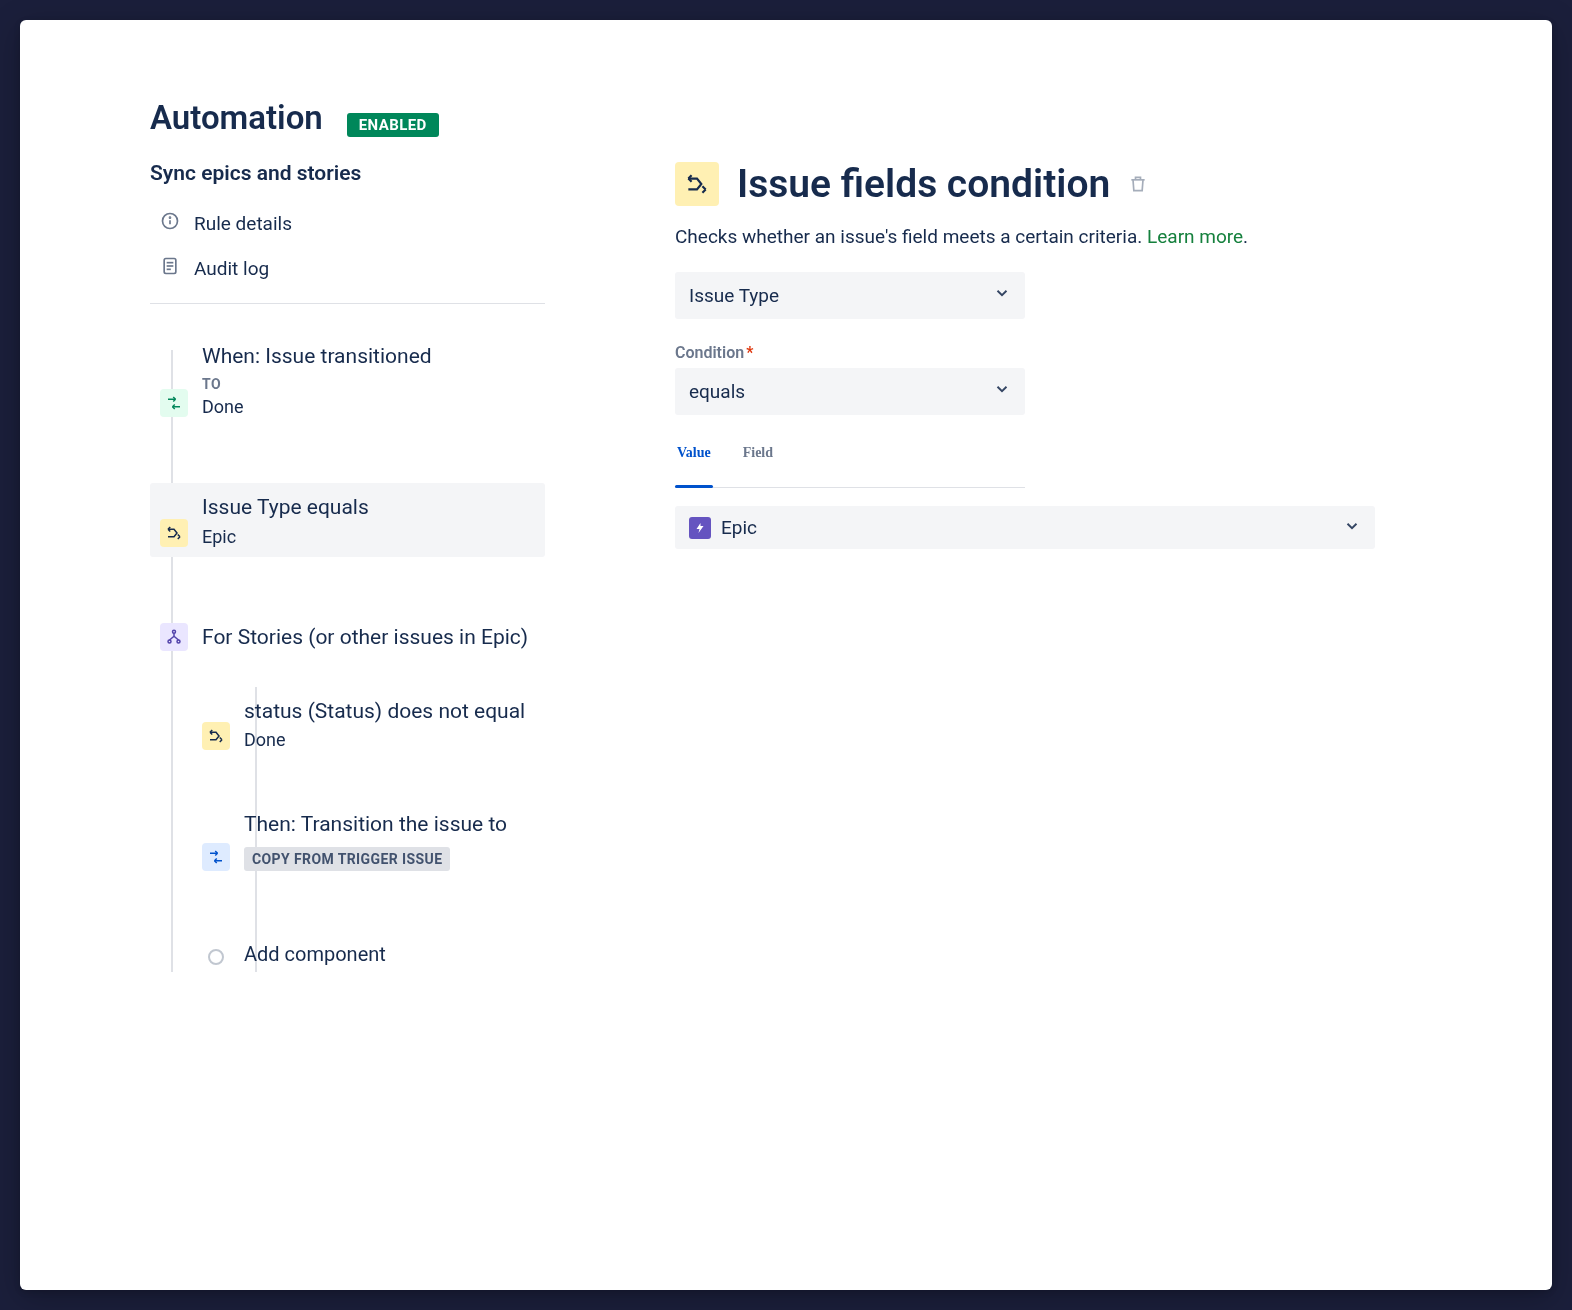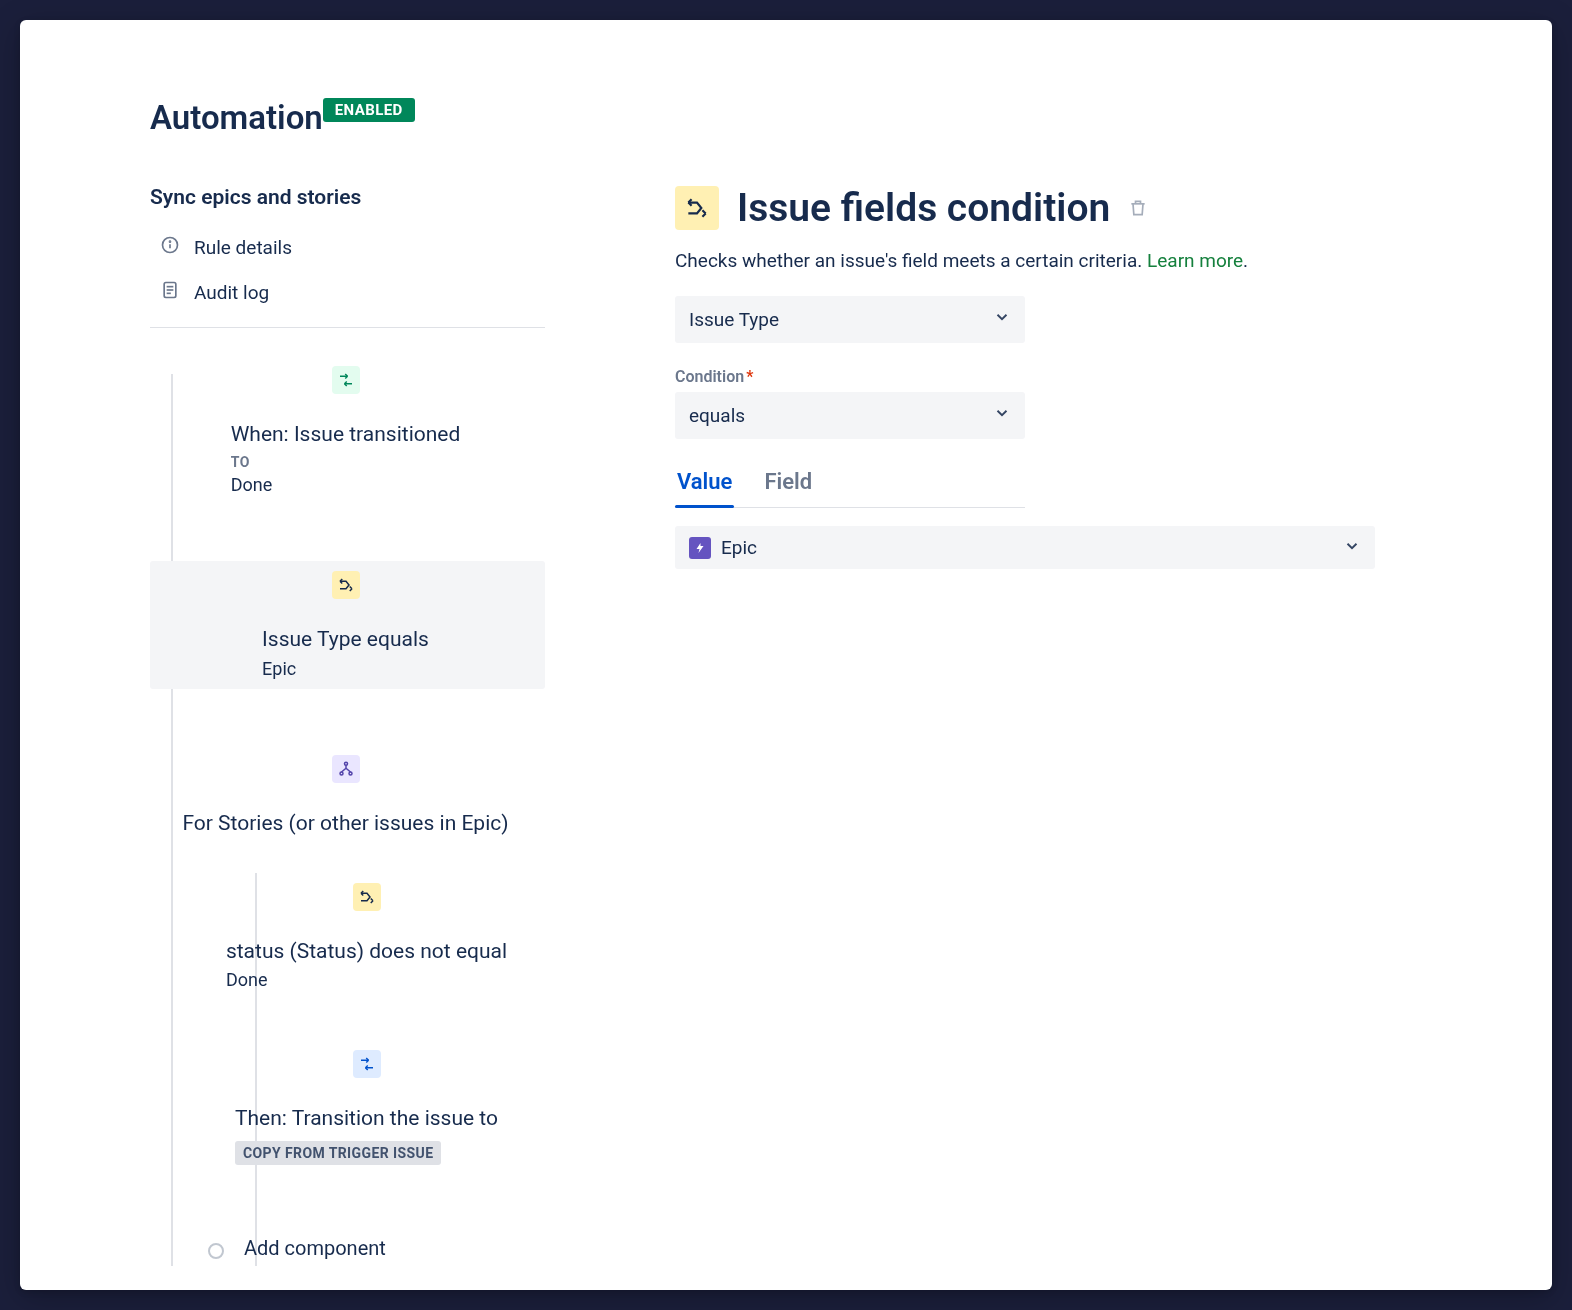--- a/index.html
+++ b/index.html
@@ -19,22 +19,23 @@
     width: 100%;
     height: 100%;
     padding: 78px 110px 110px 130px;
     box-shadow: 0 8px 32px rgba(0,0,0,0.25), 0 2px 6px rgba(0,0,0,0.15);
     position: relative;
   }
 
   
   .header-row {
     display: flex;
-    align-items: flex-start;
-    margin-bottom: 48px;
+    align-items: flex-end;
+    gap: 24px;
+    margin-bottom: 24px;
   }
   .header-row h1 {
     font-size: 33px;
     font-weight: 600;
     color: #172B4D;
   }
   .status-badge {
     background: #00875A;
     color: #fff;
     font-size: 15px;
@@ -87,27 +88,26 @@
     position: absolute;
     left: 63px;
     top: 0;
     bottom: 0;
     width: 2px;
     background: #DFE1E6;
   }
   .flow-item {
     position: relative;
     display: flex;
-    align-items: center;
-    gap: 26px;
+    align-items: flex-end;
+    gap: 14px;
     padding: 10px 14px 10px 10px;
     margin-bottom: 56px;
     cursor: pointer;
     border-radius: 3px;
-    flex-direction: column;
   }
   .flow-item.selected { background: #F4F5F7; margin-bottom: 56px; }
   .flow-item.no-mb { margin-bottom: 0; }
   .flow-item .icon-box {
     width: 28px; height: 28px;
     border-radius: 4px;
     display: flex;
     align-items: center;
     justify-content: center;
     flex-shrink: 0;
@@ -226,26 +226,27 @@
   .select svg { flex-shrink: 0; }
 
   .tabs {
     display: flex;
     gap: 28px;
     border-bottom: 1px solid #DFE1E6;
     width: 350px;
     margin-bottom: 18px;
   }
   .tab {
-    font-size: 22px;
+    font-size: 14px;
     font-weight: 600;
     color: #6B778C;
-    padding: 6px 2px 13px 2px;
+    padding: 6px 2px 26px 2px;
     cursor: pointer;
     position: relative;
+    font-family: Liberation Serif, serif;
   }
   .tab.active { color: #0052CC; }
   .tab.active::after {
     content: "";
     position: absolute;
     left: 0; right: 0; bottom: -1px;
     height: 3px;
     background: #0052CC;
     border-radius: 2px;
   }

